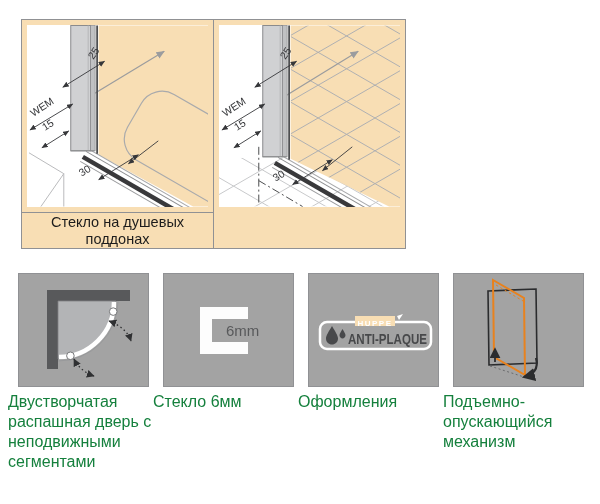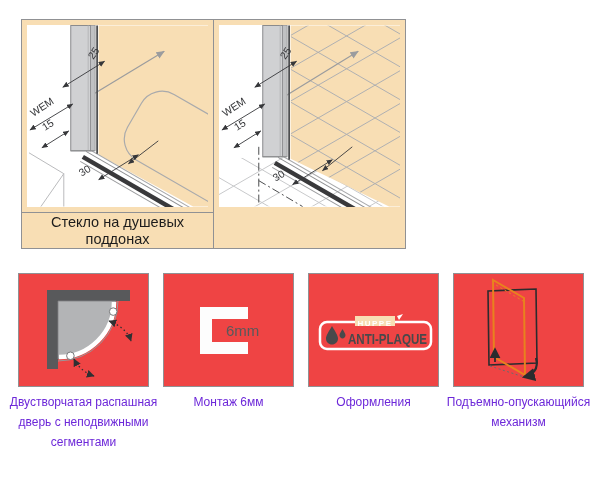--- a/index.html
+++ b/index.html
@@ -13,24 +13,24 @@
   .panel.first{border-right:1px solid #909194;}
   .draw-wrap{flex:1 1 auto;padding:5px;}
   .draw{width:100%;height:182px;background:#fff;display:block;}
   .panel-caption{height:35px;border-top:1px solid #909194;display:flex;
     align-items:center;justify-content:center;text-align:center;
     font-size:14.5px;line-height:16.5px;color:#1c1c1c;}
   .panel-caption span{display:block;max-width:170px;}
 
   
   .feature-col{position:absolute;top:273px;width:131px;}
-  .feature-col .box{width:129px;height:112px;border:1px solid #909194;background:#ef4444;text-decoration:underline;}
+  .feature-col .box{width:129px;height:112px;border:1px solid #909194;background:#a3a3a3;text-decoration:underline;}
   .feature-col .box svg{display:block;width:129px;height:112px;}
   .feature-caption{position:relative;left:-10px;width:151px;margin-top:5px;
-    text-align:center;font-size:12px;line-height:20px;color:#6d28d9;}
+    text-align:left;font-size:16px;line-height:20px;color:#15803d;}
   .c1{left:18px;} .c2{left:163px;} .c3{left:308px;} .c4{left:453px;}
 
   svg text{font-family:"Liberation Sans",sans-serif;}
   .dim{font-size:10.5px;fill:#36373a;}
 </style>
 </head>
 <body>
 
 <div class="stage">
 
@@ -192,21 +192,21 @@
     <div class="feature-caption">Двустворчатая распашная дверь с неподвижными сегментами</div>
   </div>
 
   <div class="feature-col c2">
     <div class="box">
       <svg viewBox="0 0 129 112">
         <path d="M36,33 H84 V45 H48 V68 H84 V80 H36 Z" fill="#fdfdfd"></path>
         <text x="62" y="62" font-size="15" fill="#58595b">6mm</text>
       </svg>
     </div>
-    <div class="feature-caption">Монтаж 6мм</div>
+    <div class="feature-caption">Стекло 6мм</div>
   </div>
 
   <div class="feature-col c3">
     <div class="box">
       <svg viewBox="0 0 129 112">
         <rect x="11" y="48" width="111" height="27" rx="7" fill="none" stroke="#ffffff" stroke-width="2.5"></rect>
         <rect x="46" y="42" width="40" height="10" fill="#f8deb4"></rect>
         <text x="66" y="51.5" text-anchor="middle" font-size="8" font-weight="bold" letter-spacing="1.5" fill="#ffffff">HUPPE</text>
         <polygon points="88,42 94,40 90,46" fill="#ffffff"></polygon>
         <path d="M23,52 C19.5,58 17,61.5 17,64.5 C17,68.1 19.7,70.5 23,70.5 C26.3,70.5 29,68.1 29,64.5 C29,61.5 26.5,58 23,52 Z" fill="#48494b"></path>

